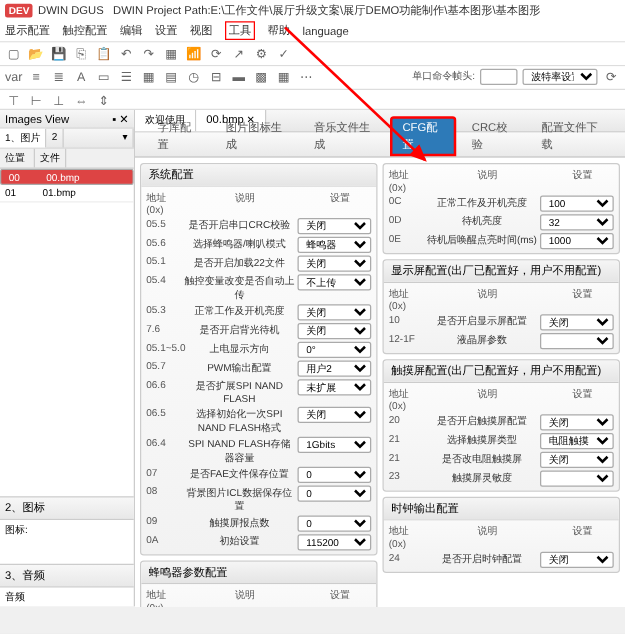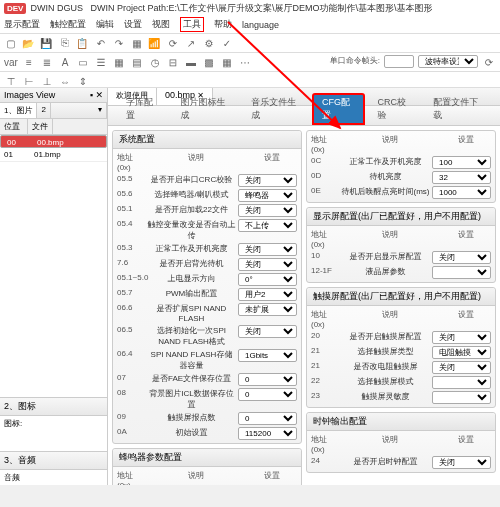--- a/index.html
+++ b/index.html
@@ -326,25 +326,20 @@
                 <div class="addr">21</div>
                 <div class="desc">选择触摸屏类型</div>
                 <div class="val"><select class="sel"><option>电阻触摸</option></select></div>
               </div>
               <div class="prm-row">
                 <div class="addr">21</div>
                 <div class="desc">是否改电阻触摸屏</div>
                 <div class="val"><select class="sel"><option>关闭</option></select></div>
               </div>
               <div class="prm-row">
-                <div class="addr">22</div>
-                <div class="desc">选择触摸屏模式</div>
-                <div class="val"><select class="sel"><option></option></select></div>
-              </div>
-              <div class="prm-row">
                 <div class="addr">23</div>
                 <div class="desc">触摸屏灵敏度</div>
                 <div class="val"><select class="sel"><option></option></select></div>
               </div>
             </div>
         </div>
         <div class="panel">
           <div class="panel-h">时钟输出配置</div>
           <div class="panel-b" id="clk-body">
               <div class="hdr-row">

